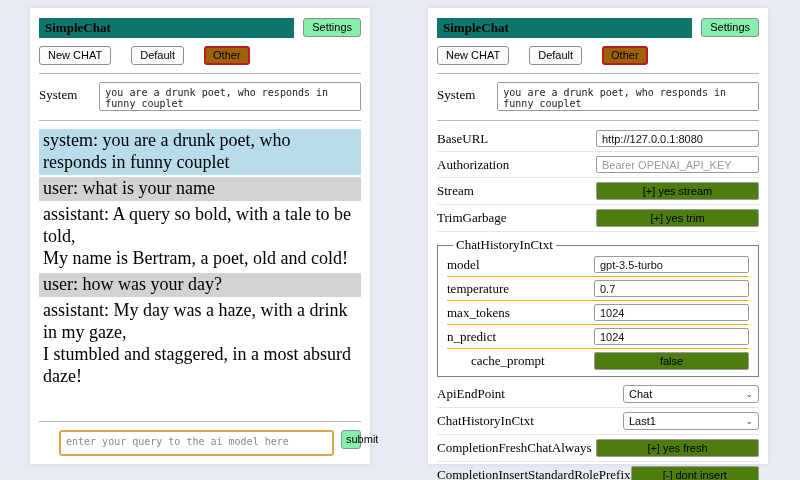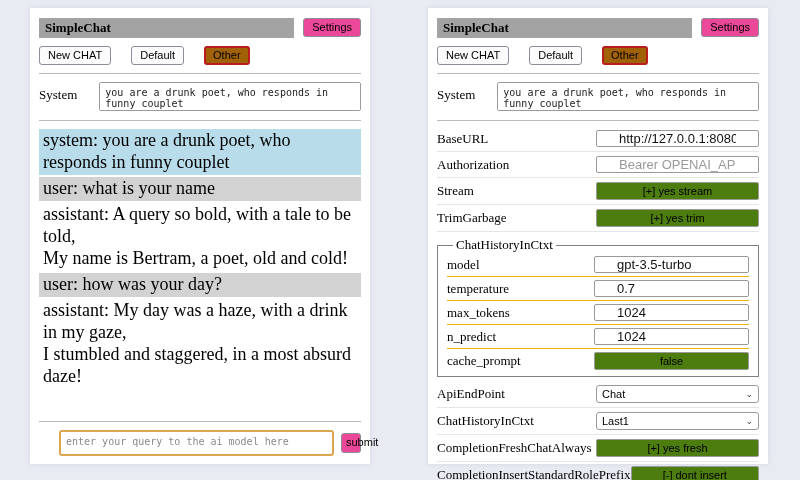--- a/index.html
+++ b/index.html
@@ -16,28 +16,28 @@
     width: 340px; height: 456px;
     background: #fff;
     padding: 6px 9px 8px;
     display: flex; flex-direction: column;
     box-shadow: 0 0 5px rgba(40,50,90,0.10);
   }
 
   
   .hdr { display: flex; align-items: flex-start; gap: 9px; margin-top: 4px; }
   .title {
-    flex: 1; background: #a3a3a3;
+    flex: 1; background: #0f766e;
     font-weight: bold; font-size: 13px;
     padding: 2px 6px; line-height: 1.25;
   }
   button {
     font-family: "Liberation Sans", sans-serif;
     font-size: 11px; color: #000;
-    background: #ec4899;
+    background: #86efac;
     border: 1px solid #8d8d99;
     border-radius: 3px;
     padding: 2px 8px;
     line-height: 1.2;
   }
   .toolbar { display: flex; gap: 20px; margin: 8px 0 5px; }
   .toolbar button { background: #fbfbfb; }
   .toolbar button.selected {
     background: #a16207;
     border: 2px solid #b91c1c;
@@ -66,65 +66,65 @@
   .msg {
     font-size: 18px; line-height: 1.22;
     margin: 2px 0; padding: 1px 4px;
     white-space: pre-line;
   }
   .msg.system { background: #b9dcea; }
   .msg.user { background: #d2d2d2; }
   .msg.assistant { background: #ffffff; }
 
   
-  .inrow { display: flex; gap: 7px; align-items: center; margin-top: 5px; padding-left: 20px; }
+  .inrow { display: flex; gap: 7px; align-items: flex-start; margin-top: 5px; padding-left: 20px; }
   .inrow textarea { flex: 1; height: 26px; }
   .inrow textarea.focused { border: 2px solid #dba64e; border-radius: 3px; }
   .inrow textarea::placeholder { color: #8a8a8a; }
   .submit-btn { width: 20px; padding: 2px 4px; }
 
   
   .settings { margin-top: 2px; }
   .srow {
     display: flex; align-items: center; justify-content: space-between;
     padding: 4px 0;
     border-bottom: 1px solid #e6e6e6;
   }
   .srow .lbl { font-size: 13px; }
   .ctrl { width: 163px; }
   input.ctrl {
     height: 17px;
     font-family: "Liberation Sans", sans-serif;
-    font-size: 13px;
+    font-size: 11px;
     border: 1px solid #9a9a9a; border-radius: 2px;
-    padding: 1px 22px; color: #111; outline: none;
+    padding: 1px 5px; color: #111; outline: none;
   }
   input.ctrl::placeholder { color: #9a9a9a; }
   button.ctrl {
     height: 18px; padding: 1px 4px;
     background: #4d7c0f;
     border: 1px solid #9a9a9a; border-radius: 2px;
   }
   .selectbox {
-    width: 163px; height: 18px;
+    width: 136px; height: 18px;
     display: flex; align-items: center; justify-content: space-between;
     border: 1px solid #9a9a9a; border-radius: 3px;
     background: #fff;
     font-family: "Liberation Sans", sans-serif; font-size: 11px;
     padding: 0 5px; cursor: default;
   }
   .selectbox .chev { font-size: 9px; color: #444; line-height: 1; }
 
   fieldset {
     border: 1px solid #7f7f7f;
     margin: 5px 0 4px; padding: 0 9px 3px;
   }
   legend { font-size: 13px; padding: 0 3px; margin-left: 6px; }
   fieldset .srow { border-bottom: 1px solid #eab308; padding: 3px 0; }
-  fieldset .srow:last-child { border-bottom: none; }
+  fieldset .srow:last-child { border-bottom: none; margin-left: 24px; }
   fieldset .ctrl, fieldset .selectbox { width: 155px; }
 
   .grow { flex: 1; }
 </style>
 </head>
 <body>
 
 <div class="page">
 
   <div class="panel">

